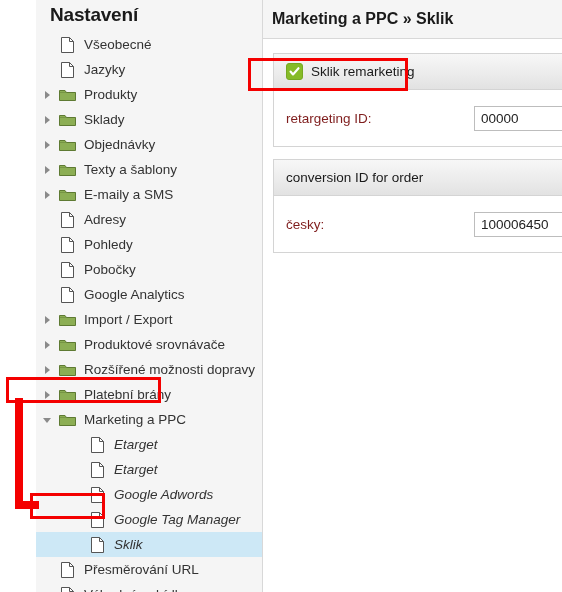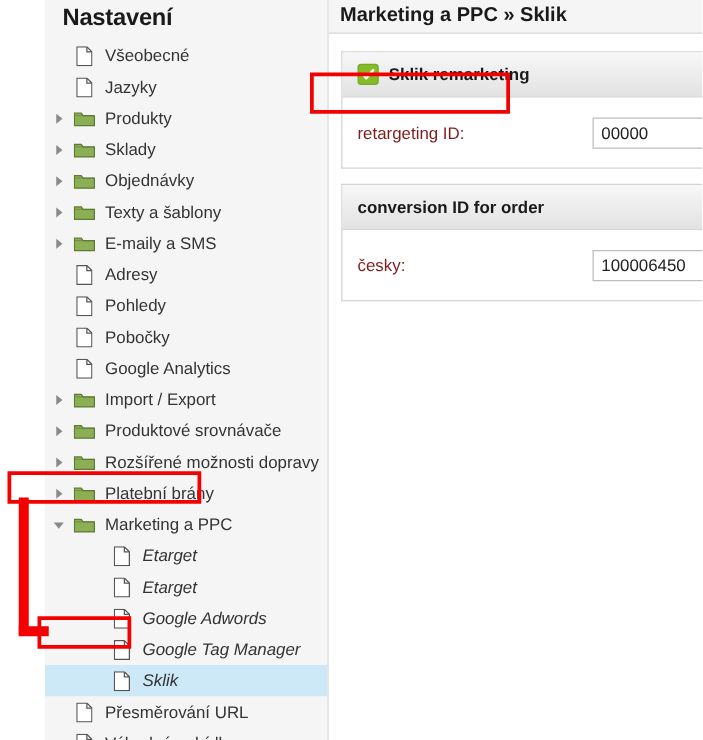--- a/index.html
+++ b/index.html
@@ -107,21 +107,21 @@
 
   
   #main {
     flex: 1 1 auto;
     height: 592px;
     background: #ffffff;
     position: relative;
     overflow: hidden;
   }
   .main-header {
-    height: 27px;
+    height: 39px;
     background: #f5f5f5;
     border-bottom: 1px solid #d8d8d8;
     display: flex;
     align-items: center;
     box-sizing: border-box;
   }
   .main-header-title {
     font-size: 16px;
     font-weight: bold;
     color: #1a1a1a;
@@ -143,21 +143,21 @@
     height: 36px;
     display: flex;
     align-items: center;
     background: linear-gradient(to bottom, #f7f7f7 0%, #ececec 55%, #e2e2e2 100%);
     border-bottom: 1px solid #d4d4d4;
     padding-left: 12px;
     box-sizing: border-box;
   }
   .panel-head-title {
     font-size: 13.5px;
-    font-weight: bold;
+    font-weight: normal;
     color: #1a1a1a;
   }
   .checkbox-green {
     width: 17px;
     height: 17px;
     border-radius: 3px;
     background: #86bb27;
     border: 1px solid #76a822;
     flex: 0 0 17px;
     margin-right: 8px;

